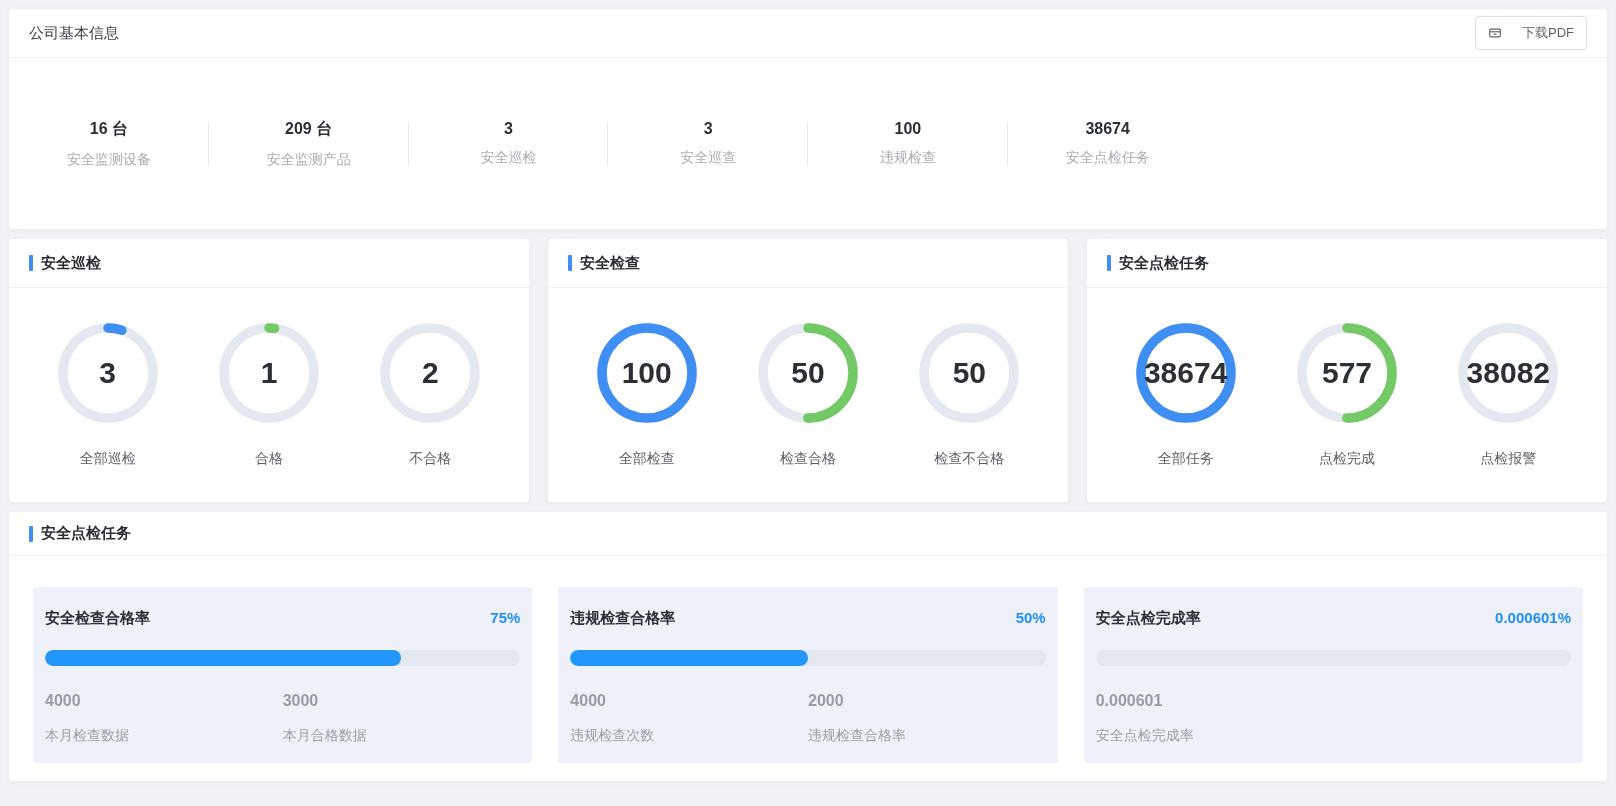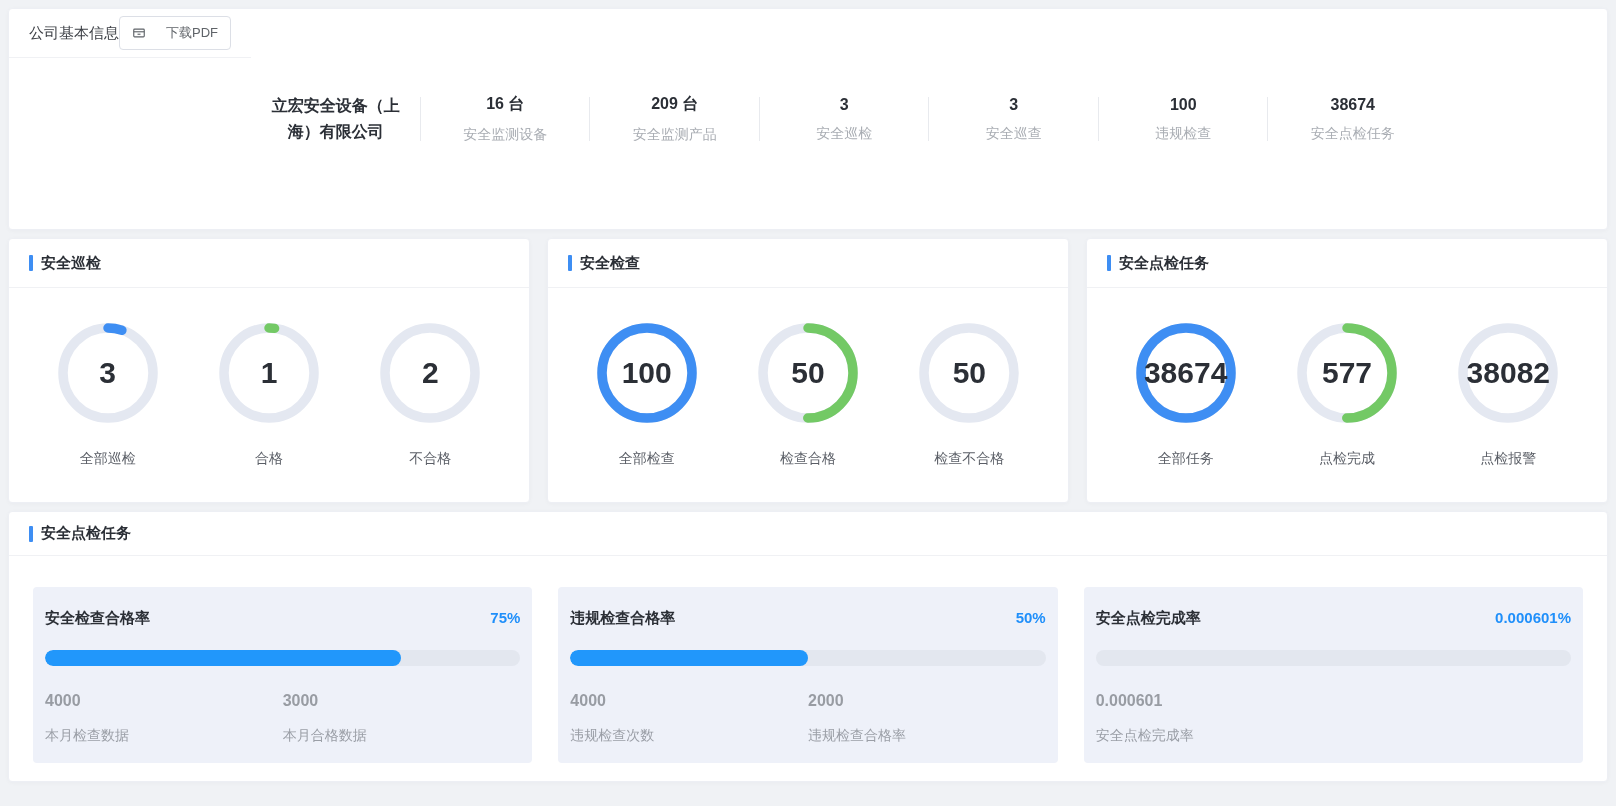--- a/index.html
+++ b/index.html
@@ -29,21 +29,21 @@
   .header-title { font-size: 15px; color: #3d4046; }
   .accent-bar {
     display: inline-block;
     width: 4px; height: 16px;
     background: #3e8ef3; border-radius: 1px;
     margin-right: 8px;
   }
   .panel-title { font-size: 15px; font-weight: bold; color: #2b2f36; }
 
   
-  .top-card { height: 222px; display: flex; flex-direction: row; }
+  .top-card { height: 222px; display: flex; flex-direction: column; }
   .pdf-btn {
     display: inline-flex; align-items: center; gap: 20px;
     padding: 7px 12px;
     background: #fff;
     border: 1px solid #dcdfe6; border-radius: 4px;
     font-size: 13px; color: #5f6368;
     font-family: inherit;
     cursor: pointer;
   }
   .pdf-btn svg { display: block; }
@@ -133,23 +133,20 @@
             <rect x="2" y="3.5" width="12" height="9" rx="1"></rect>
             <line x1="2" y1="6.6" x2="14" y2="6.6"></line>
             <line x1="6.3" y1="9.4" x2="9.7" y2="9.4"></line>
           </svg>
         </span>
         <span>下载PDF</span>
       </button>
     </div>
     <div class="stats-row">
       <div class="stat-col">
-        <div class="company-name">立宏安全设备（上海）有限公司</div>
-      </div>
-      <div class="stat-col">
         <div class="stat-value">16 台</div>
         <div class="stat-label">安全监测设备</div>
       </div>
       <div class="stat-col">
         <div class="stat-value">209 台</div>
         <div class="stat-label">安全监测产品</div>
       </div>
       <div class="stat-col">
         <div class="stat-value">3</div>
         <div class="stat-label">安全巡检</div>

